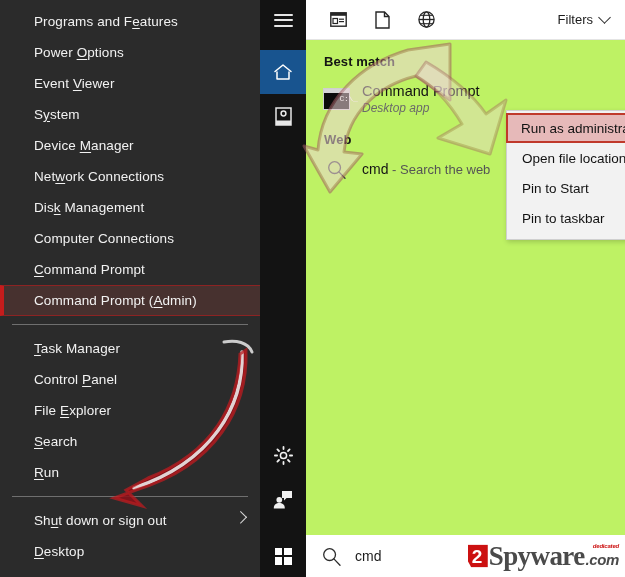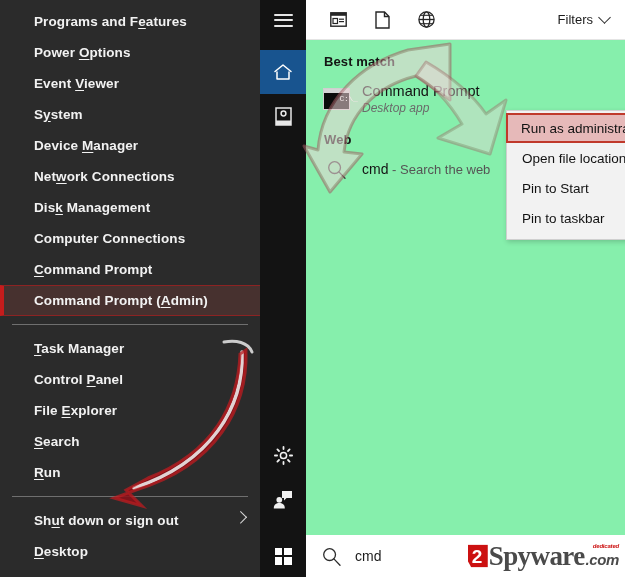--- a/index.html
+++ b/index.html
@@ -33,21 +33,20 @@
   .winx-item {
     height: 31px;
     display: flex;
     align-items: center;
     padding-left: 34px;
     color: #f2f2f2;
     font-size: 13.5px;
     letter-spacing: .1px;
     position: relative;
     white-space: nowrap;
-    font-weight: bold;
   }
 
   .winx-item.selected {
     background: #47312f;
     border-top: 1px solid #8d2323;
     border-bottom: 1px solid #8d2323;
     border-left: 4px solid #c61c1c;
     padding-left: 30px;
   }
 
@@ -168,21 +167,21 @@
     align-items: center;
     justify-content: center;
     color: #ffffff;
   }
   .rail-icon.active { background: #18548f; }
   #rail-spacer { flex: 1; }
   #rail-bottom { padding-bottom: 14px; }
 
   #results {
     flex: 1;
-    background: #86efac;
+    background: #bef264;
     position: relative;
     padding: 14px 0 0 0;
     min-width: 0;
   }
 
   .grp-head {
     font-size: 13px;
     font-weight: bold;
     color: #141414;
     padding: 0 0 9px 18px;

